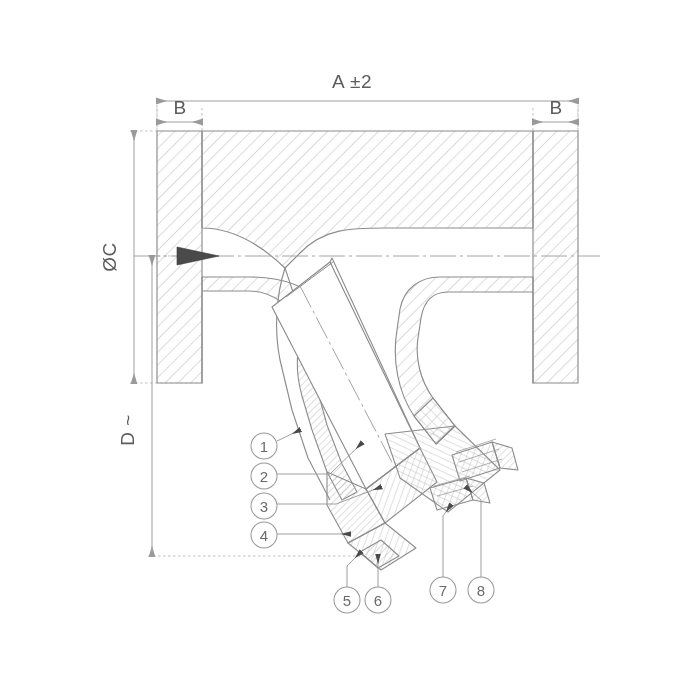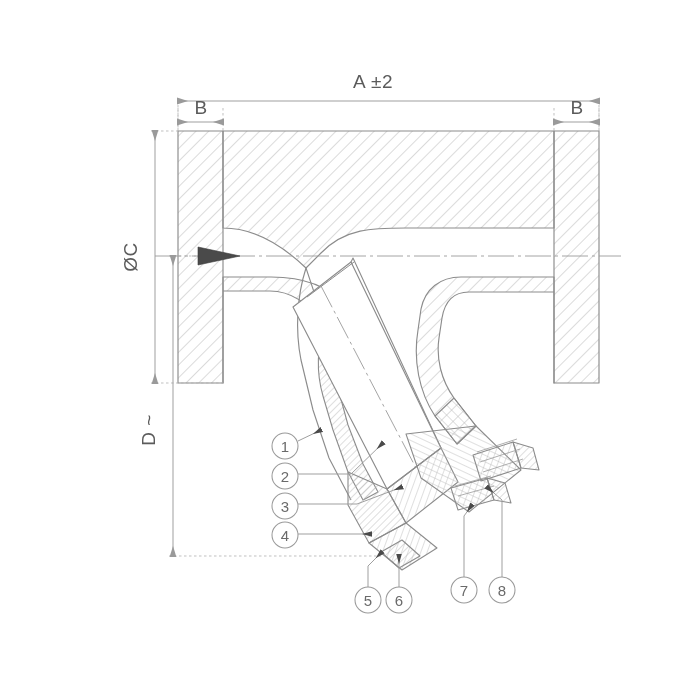--- a/index.html
+++ b/index.html
@@ -6,21 +6,20 @@
   html,body{margin:0;padding:0;background:#ffffff;}
   body{
     font-family:"Liberation Sans", sans-serif;
     -webkit-font-smoothing:antialiased;
   }
   #sheet{
     position:relative;
     width:640px;height:700px;
     background:#ffffff;
     overflow:hidden;
-    padding-left:21px;
   }
   #sheet svg{display:block;}
   .lbl{
     font-family:"Liberation Sans", sans-serif;
     fill:#5b5b5b;
     font-size:19px;
     letter-spacing:0.5px;
   }
   .balloon-txt{
     font-family:"Liberation Sans", sans-serif;

